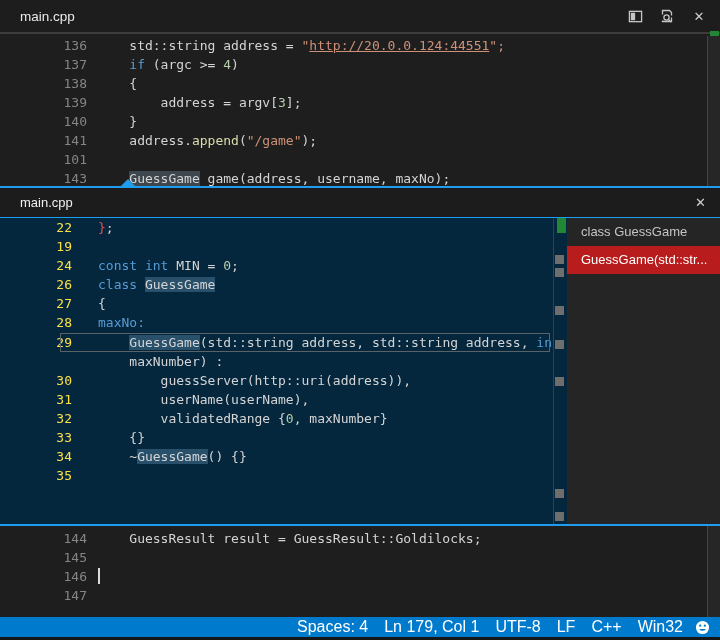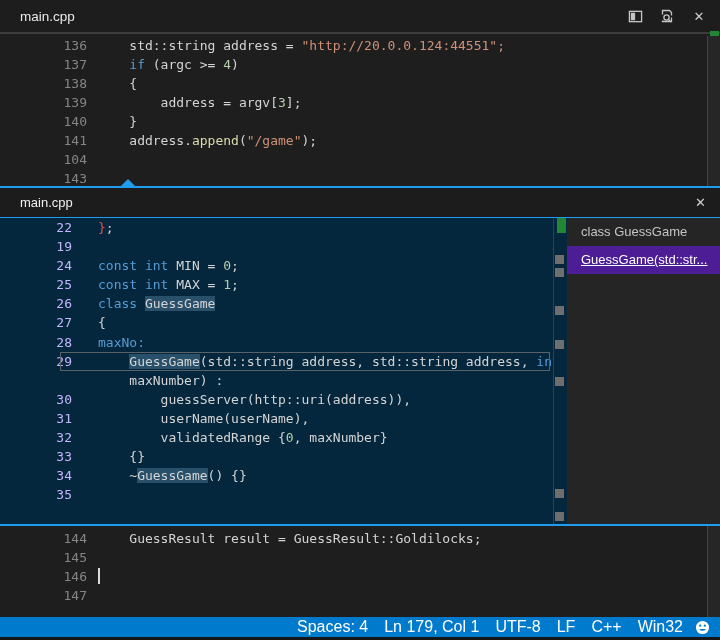--- a/index.html
+++ b/index.html
@@ -21,26 +21,26 @@
   .xglyph { color:#cccccc; font-size:13px; font-weight:bold; line-height:1; }
   
   .code-area { position:absolute; overflow:hidden; }
   .row { position:relative; display:flex; align-items:center; white-space:pre;
          font-family:"DejaVu Sans Mono","Liberation Mono",monospace; font-size:13px;padding-left:32px; }
   .main-rows .row { height:19px; line-height:19px; }
   .peek-rows .row { height:19.1px; line-height:19.1px; }
   .num { display:inline-block; text-align:right; color:#858585; flex:none; }
   .main-rows .num { width:55px; }
   .main-rows .code { margin-left:11px; }
-  .peek-rows .num { width:40px; color:#c4b5fd;text-align:right; }
+  .peek-rows .num { width:40px; color:#fde047;text-align:right; }
   .peek-rows .code { margin-left:26px; }
   .code { color:#d4d4d4; }
   .c-d { color:#d4d4d4; } .c-k { color:#569cd6;text-align:right; } .c-s { color:#ce9178; }
   .c-n { color:#b5cea8; } .c-f { color:#dcdcaa;text-align:center; } .c-r { color:#f44747; }
-  .link { }
+  .link { text-decoration:underline; }
   .hl-main { background:#3e464e; }
   .hl-peek { background:#29506b; }
   .range-box { position:absolute; left:60px; right:3px; top:0; bottom:0;
                border:1px solid #5a6268; pointer-events:none; }
   .cursor { display:inline-block; width:1.5px; height:16px; background:#dcdcdc; vertical-align:-3px; }
   
   .sbline { position:absolute; width:1px; background:#464646; }
   .sbtrack { position:absolute; width:12px; background:#262626; }
   .ov-green { position:absolute; background:#228636; }
   
@@ -54,21 +54,21 @@
   #peek-close { margin-left:auto; padding-right:14px; color:#d0d0d0; font-size:13px; font-weight:bold; cursor:pointer; }
   #peek-editor { position:absolute; left:0; top:218px; width:553px; height:306px;
                  background:#04273d; overflow:hidden; }
   #peek-ruler { position:absolute; left:553px; top:218px; width:14px; height:306px;
                 background:#04273d; border-left:1px solid rgba(255,255,255,0.14); }
   .mk { position:absolute; left:1px; width:9px; height:9px; background:#6e6e6e; }
   #peek-panel { position:absolute; left:567px; top:218px; width:153px; height:306px;
                 background:#252526; }
   .ref-item { height:28px; line-height:28px; padding-left:14px; color:#c5c5c5;
               font-size:13px; white-space:nowrap; overflow:hidden; cursor:pointer; }
-  .ref-item.selected { background:#4c1d95; color:#ffffff;text-decoration:underline; }
+  .ref-item.selected { background:#b91c1c; color:#ffffff; }
   
   #statusbar { position:absolute; left:0; top:617px; width:720px; height:20px;
                background:#007acc; display:flex; align-items:center;
                justify-content:flex-end; gap:0; }
   .sbitem { color:#ffffff; font-size:16px; padding:0 8px; cursor:pointer; }
   #smiley { padding:0 10px 0 4px; display:flex; align-items:center; cursor:pointer; }
   #below-status { position:absolute; left:0; top:637px; width:720px; height:3px; background:#161616; }
 </style>
 </head>
 <body>
@@ -98,40 +98,39 @@
     </div>
   </div>
 
   <div id="main-top" class="code-area main-rows" style="left:0; top:36px; width:707px; height:150px;">
       <div class="row"><span class="num">136</span><span class="code"><span class="c-d">    std::string address = </span><span class="c-s">"</span><span class="c-s link">http://20.0.0.124:44551</span><span class="c-s">";</span></span></div>
       <div class="row"><span class="num">137</span><span class="code"><span class="c-d">    </span><span class="c-k">if</span><span class="c-d"> (argc &gt;= </span><span class="c-n">4</span><span class="c-d">)</span></span></div>
       <div class="row"><span class="num">138</span><span class="code"><span class="c-d">    {</span></span></div>
       <div class="row"><span class="num">139</span><span class="code"><span class="c-d">        address = argv[</span><span class="c-n">3</span><span class="c-d">];</span></span></div>
       <div class="row"><span class="num">140</span><span class="code"><span class="c-d">    }</span></span></div>
       <div class="row"><span class="num">141</span><span class="code"><span class="c-d">    address.</span><span class="c-f">append</span><span class="c-d">(</span><span class="c-s">"/game"</span><span class="c-d">);</span></span></div>
-      <div class="row"><span class="num">104</span><span class="code"></span></div>
-      <div class="row"><span class="num">143</span></div>
+      <div class="row"><span class="num">101</span><span class="code"></span></div>
+      <div class="row"><span class="num">143</span><span class="code"><span class="c-d">    </span><span class="c-d hl-main">GuessGame</span><span class="c-d"> game(address, username, maxNo);</span></span></div>
     </div>
   <div class="sbline" style="left:707px; top:36px; height:150px;"></div>
   <div class="sbtrack" style="left:708px; top:36px; height:150px;"></div>
   <div class="ov-green" style="left:710px; top:31px; width:9px; height:5px;"></div>
 
   <div id="peek-arrow"></div>
   <div class="peek-border" style="top:186px; height:2px;"></div>
   <div id="peek-header">
     <span id="peek-title">main.cpp</span>
     <span id="peek-close">✕</span>
   </div>
   <div class="peek-border" style="top:217px; height:1px;"></div>
 
   <div id="peek-editor" class="code-area peek-rows">
       <div class="row"><span class="num">22</span><span class="code"><span class="c-r">}</span><span class="c-d">;</span></span></div>
       <div class="row"><span class="num">19</span><span class="code"></span></div>
       <div class="row"><span class="num">24</span><span class="code"><span class="c-k">const</span><span class="c-d"> </span><span class="c-k">int</span><span class="c-d"> MIN = </span><span class="c-n">0</span><span class="c-d">;</span></span></div>
-      <div class="row"><span class="num">25</span><span class="code"><span class="c-k">const</span><span class="c-d"> </span><span class="c-k">int</span><span class="c-d"> MAX = </span><span class="c-n">1</span><span class="c-d">;</span></span></div>
       <div class="row"><span class="num">26</span><span class="code"><span class="c-k">class</span><span class="c-d"> </span><span class="c-d hl-peek">GuessGame</span></span></div>
       <div class="row"><span class="num">27</span><span class="code"><span class="c-d">{</span></span></div>
       <div class="row"><span class="num">28</span><span class="code"><span class="c-k">maxNo:</span></span></div>
       <div class="row"><span class="num">29</span><span class="code"><span class="c-d">    </span><span class="c-d hl-peek">GuessGame</span><span class="c-d">(std::string address, std::string address, </span><span class="c-k">int</span></span><div class="range-box"></div></div>
       <div class="row"><span class="num"></span><span class="code"><span class="c-d">    maxNumber) :</span></span></div>
       <div class="row"><span class="num">30</span><span class="code"><span class="c-d">        guessServer(http::uri(address)),</span></span></div>
       <div class="row"><span class="num">31</span><span class="code"><span class="c-d">        userName(userName),</span></span></div>
       <div class="row"><span class="num">32</span><span class="code"><span class="c-d">        validatedRange {</span><span class="c-n">0</span><span class="c-d">, maxNumber}</span></span></div>
       <div class="row"><span class="num">33</span><span class="code"><span class="c-d">    {}</span></span></div>
       <div class="row"><span class="num">34</span><span class="code"><span class="c-d">    ~</span><span class="c-d hl-peek">GuessGame</span><span class="c-d">() {}</span></span></div>

